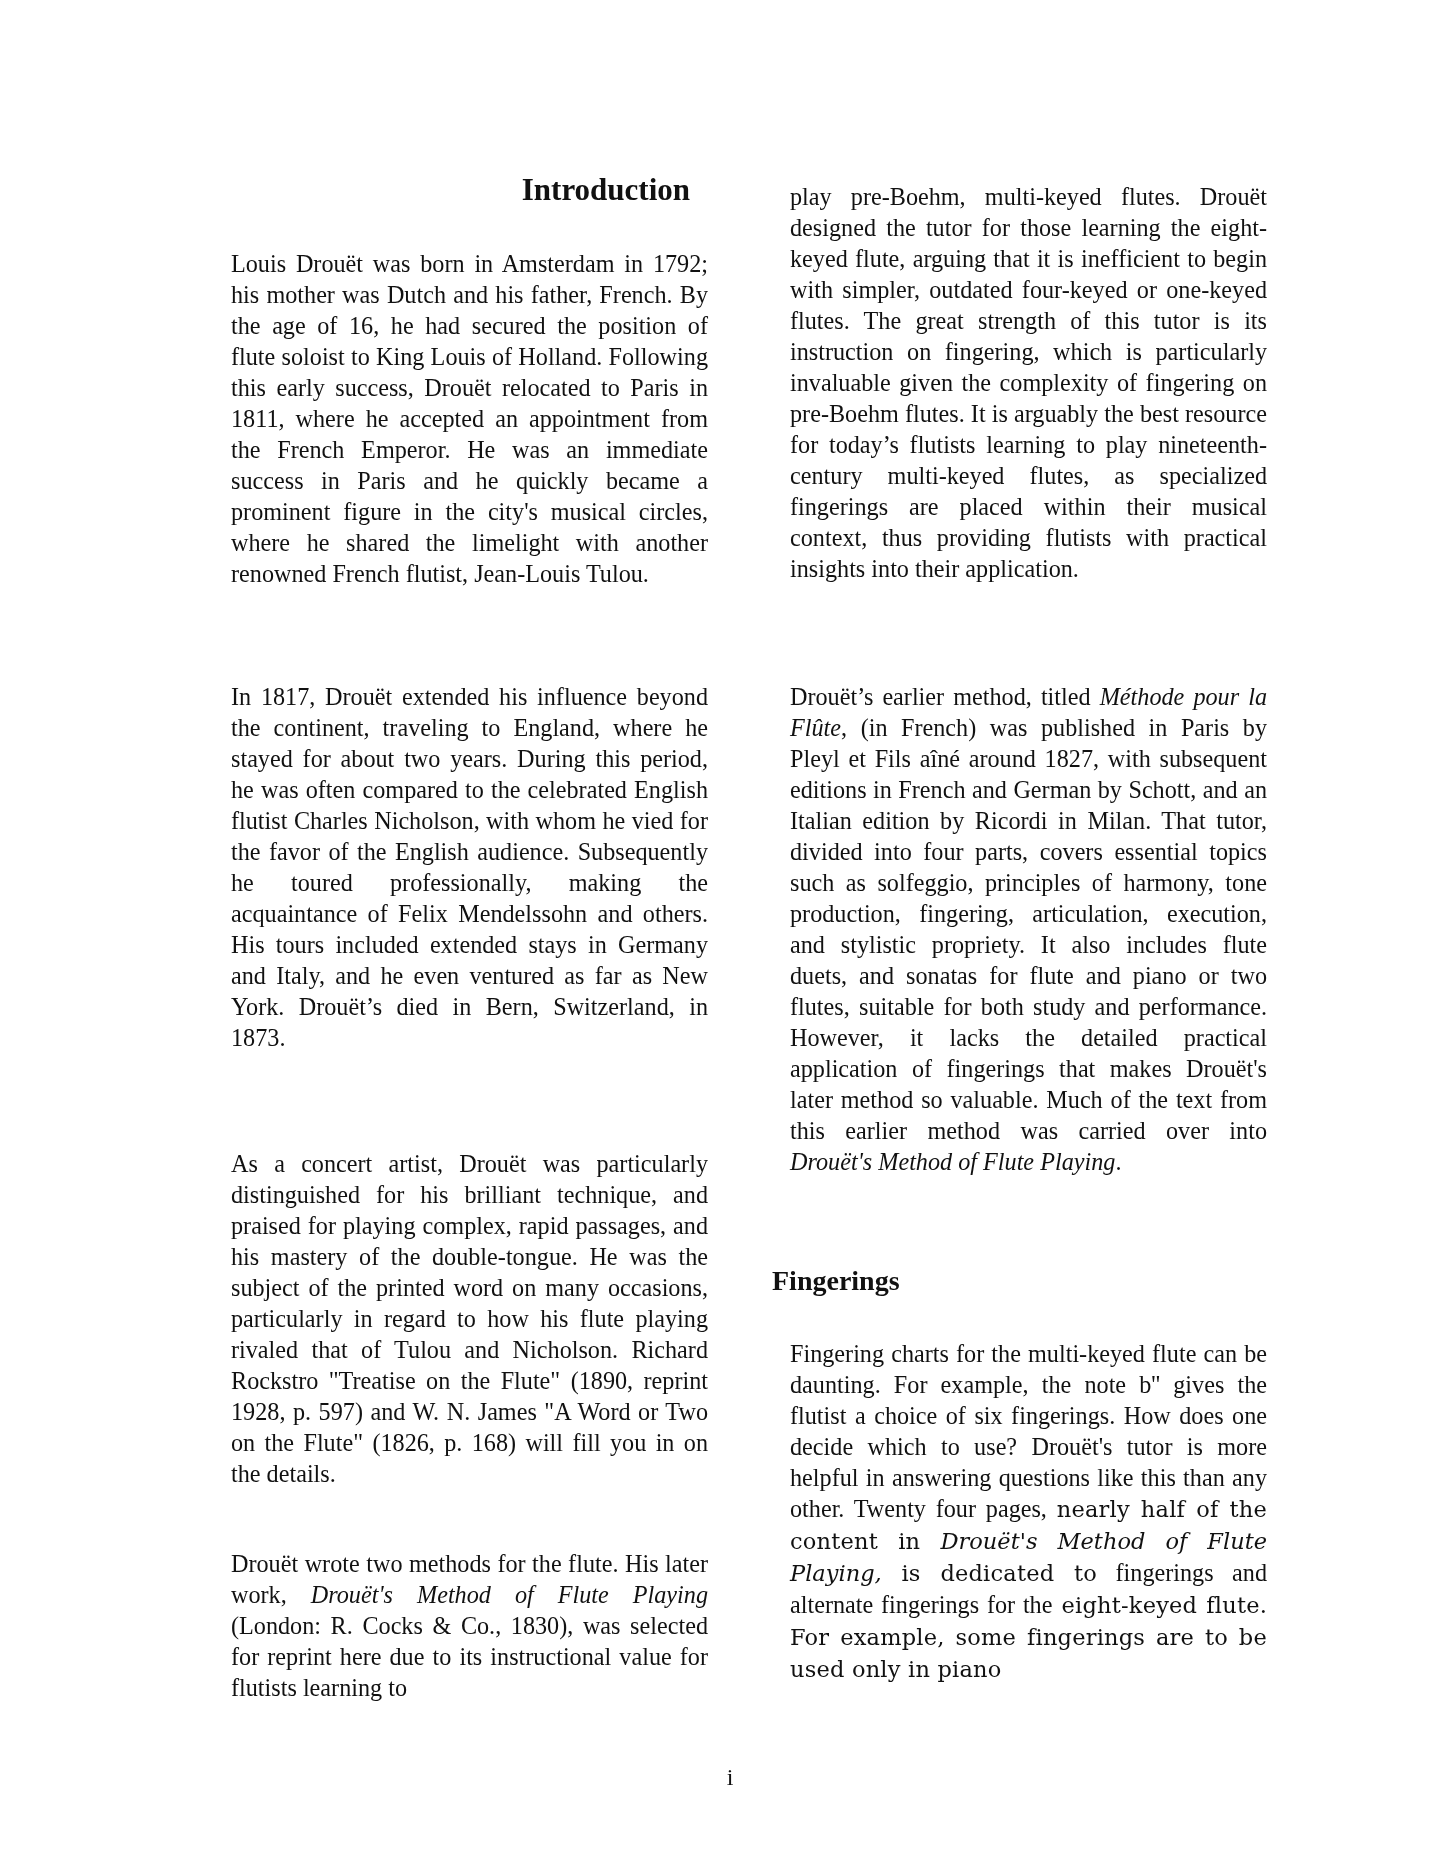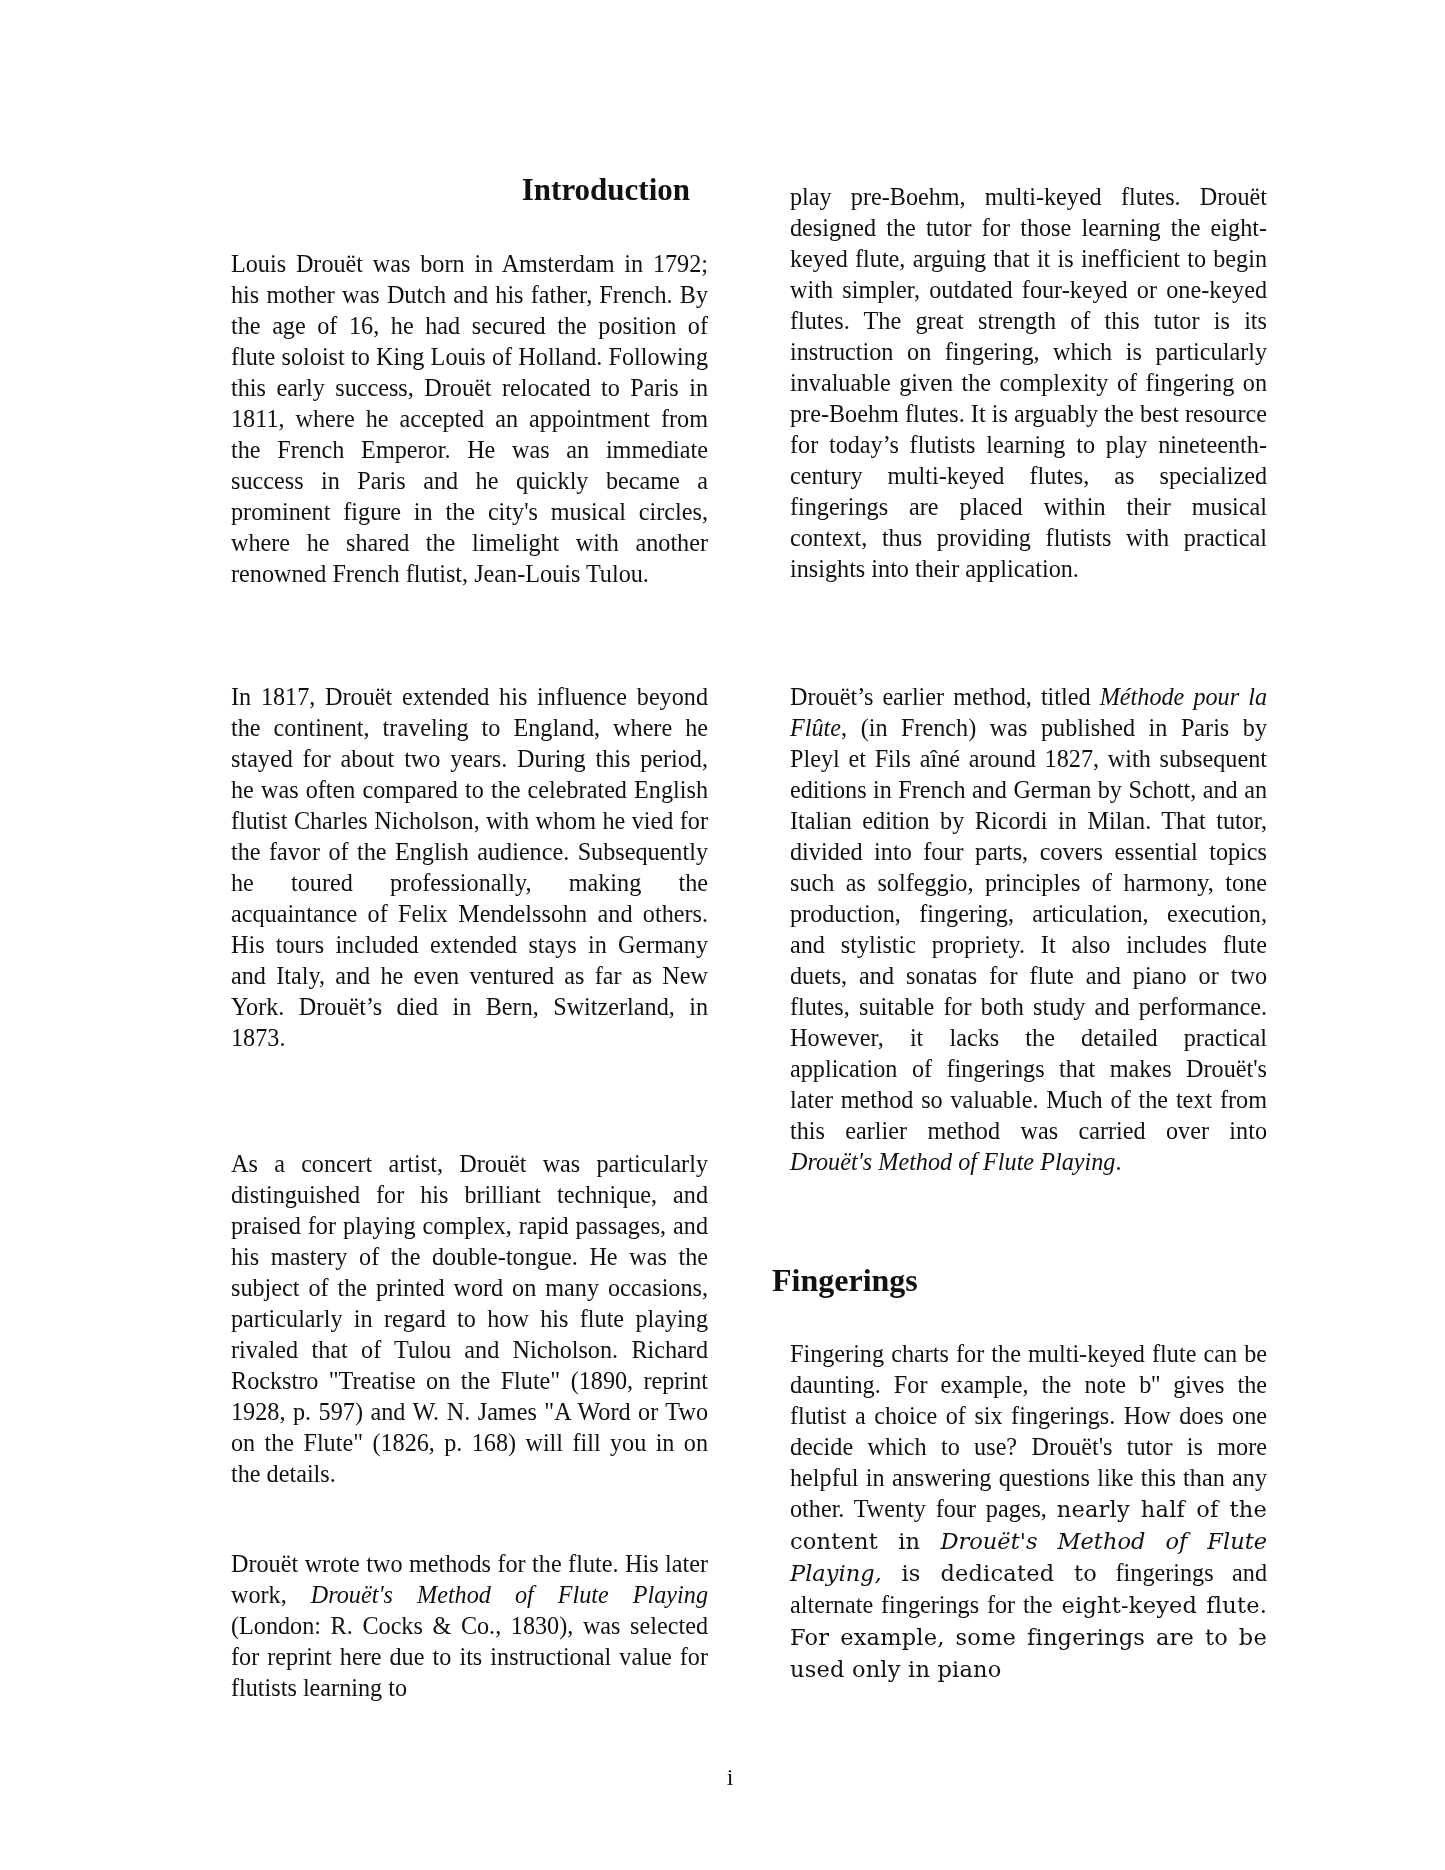--- a/index.html
+++ b/index.html
@@ -42,21 +42,21 @@
       line-height: 31px;
       text-align: justify;
       text-align-last: left;
     }
     .para em { font-style: italic; }
     .section-heading {
       position: absolute;
       left: 0;
       margin: 0;
       font-weight: bold;
-      font-size: 32px;
+      font-size: 28px;
       line-height: 33px;
     }
     .para.sans-tail span.sans {
       font-family: "DejaVu Serif", serif;
       font-size: 22.5px;
       letter-spacing: 0.2px;
     }
     .page-number {
       position: absolute;
       left: 715px;

